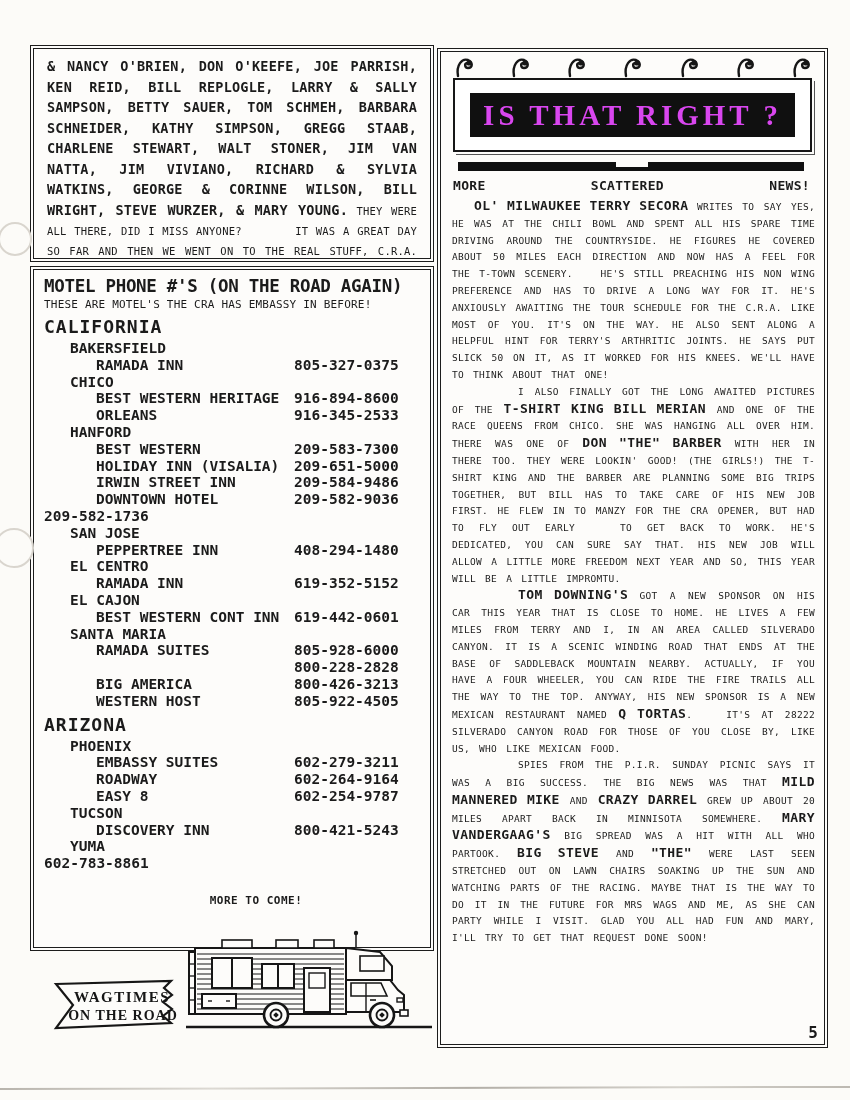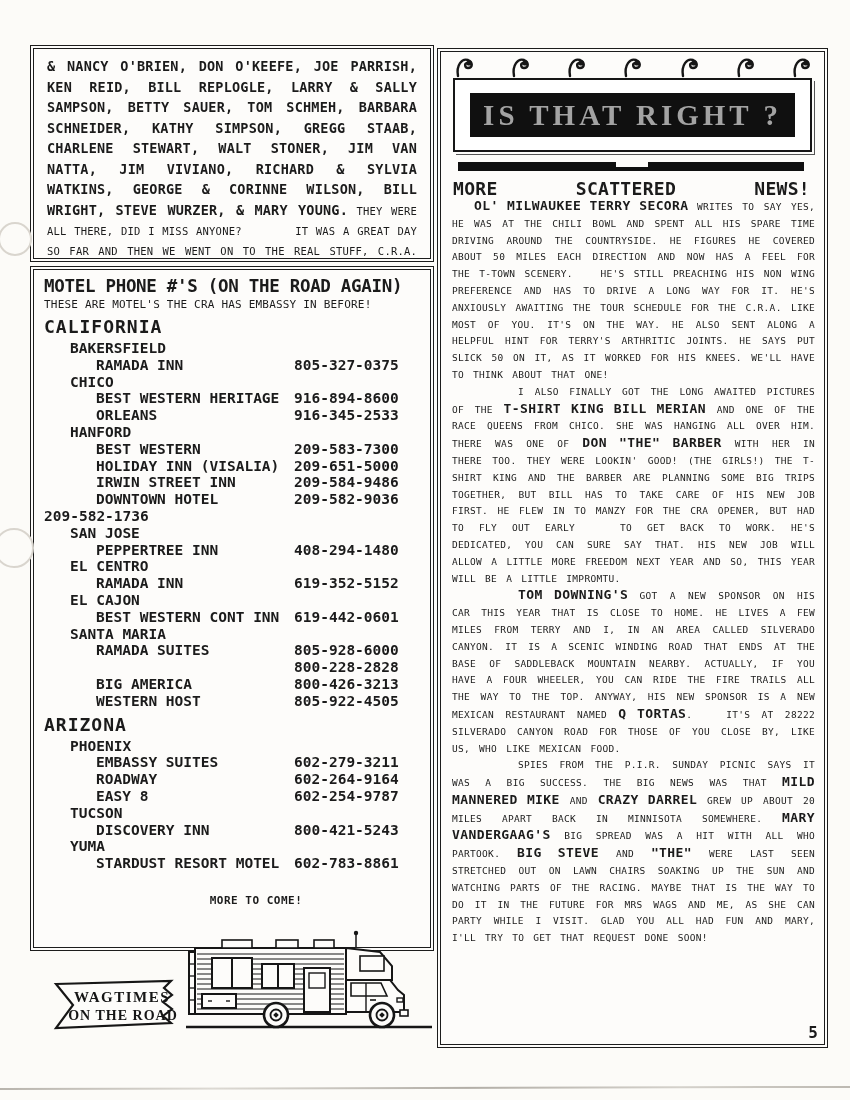--- a/index.html
+++ b/index.html
@@ -27,26 +27,26 @@
   #rv{position:absolute;left:150px;top:660px;}
   
   #right-box{position:absolute;left:437px;top:48px;width:391px;height:1000px;
              border:4px double #1c1c1c;box-sizing:border-box;background:#fdfcfa;}
   #hooks{position:absolute;left:14px;right:10px;top:4px;height:24px;
          display:flex;justify-content:space-between;align-items:flex-start;}
   #sign{position:absolute;left:12px;top:26px;width:359px;height:74px;background:#fff;
         border:2px solid #161616;box-sizing:border-box;box-shadow:2px 2px 0 #fdfcfa,3px 3px 0 #555;}
   #sign-black{position:absolute;left:15px;right:15px;top:13px;bottom:13px;background:#101010;
               display:flex;align-items:center;justify-content:center;}
-  #sign-title{color:#a3a3a3;font-family:"Liberation Serif",serif;font-weight:bold;font-size:29px;
+  #sign-title{color:#d946ef;font-family:"Liberation Serif",serif;font-weight:bold;font-size:29px;
               letter-spacing:4px;white-space:nowrap;}
   #sign-bar{position:absolute;left:17px;top:110px;width:346px;height:9px;background:#101010;}
   #sign-bar-gap{position:absolute;left:158px;top:0;width:32px;height:5px;background:#fdfcfa;}
   #kicker{position:absolute;left:12px;right:14px;top:126px;display:flex;justify-content:space-between;
-          font-weight:bold;font-size:18px;letter-spacing:.3px;text-align:right;}
+          font-weight:bold;font-size:13px;letter-spacing:.3px;text-align:right;}
   #news-body{position:absolute;left:11px;right:9px;top:146px;bottom:8px;overflow:hidden;}
   .news-p{margin:0;text-align:justify;font-size:9.5px;line-height:16.8px;letter-spacing:.3px;
           word-spacing:3px;}
   .ind-s{text-indent:22px;}
   .ind-l{text-indent:66px;}
   .big-name{font-weight:bold;font-size:13px;letter-spacing:.4px;word-spacing:0;}
   #page-number{position:absolute;right:6px;bottom:2px;font-weight:bold;font-size:16px;}
   
   .curl{position:absolute;border-radius:50%;background:#fcfbf8;border:2px solid #d9d5ce;z-index:3;}
   #curl-1{left:-2px;top:222px;width:30px;height:30px;}
@@ -150,21 +150,20 @@
           <span class="m-name">EASY 8</span>
           <span class="m-phone">602-254-9787</span>
         </div>
         <div class="city-heading">TUCSON</div>
         <div class="motel-row">
           <span class="m-name">DISCOVERY INN</span>
           <span class="m-phone">800-421-5243</span>
         </div>
         <div class="city-heading">YUMA</div>
         <div class="motel-row">
-          <span class="m-name">STARDUST RESORT MOTEL</span>
           <span class="m-phone">602-783-8861</span>
         </div>
       </div>
     <div id="more-to-come">MORE TO COME!</div>
 
     <svg id="banner" width="150" height="54" viewBox="0 0 150 54">
       <polygon points="14,6 129,3 122,10 130,17 121,24 130,31 121,38 129,45 14,50 31,27" fill="#fdfcfa" stroke="#161616" stroke-width="2.2" stroke-linejoin="miter"></polygon>
       <text x="80" y="24" text-anchor="middle" font-size="15" font-weight="bold" letter-spacing="1.5" fill="#161616">WAGTIMES</text>
       <text x="81" y="42" text-anchor="middle" font-size="14" font-weight="bold" letter-spacing="1" fill="#161616">ON THE ROAD</text>
     </svg>

